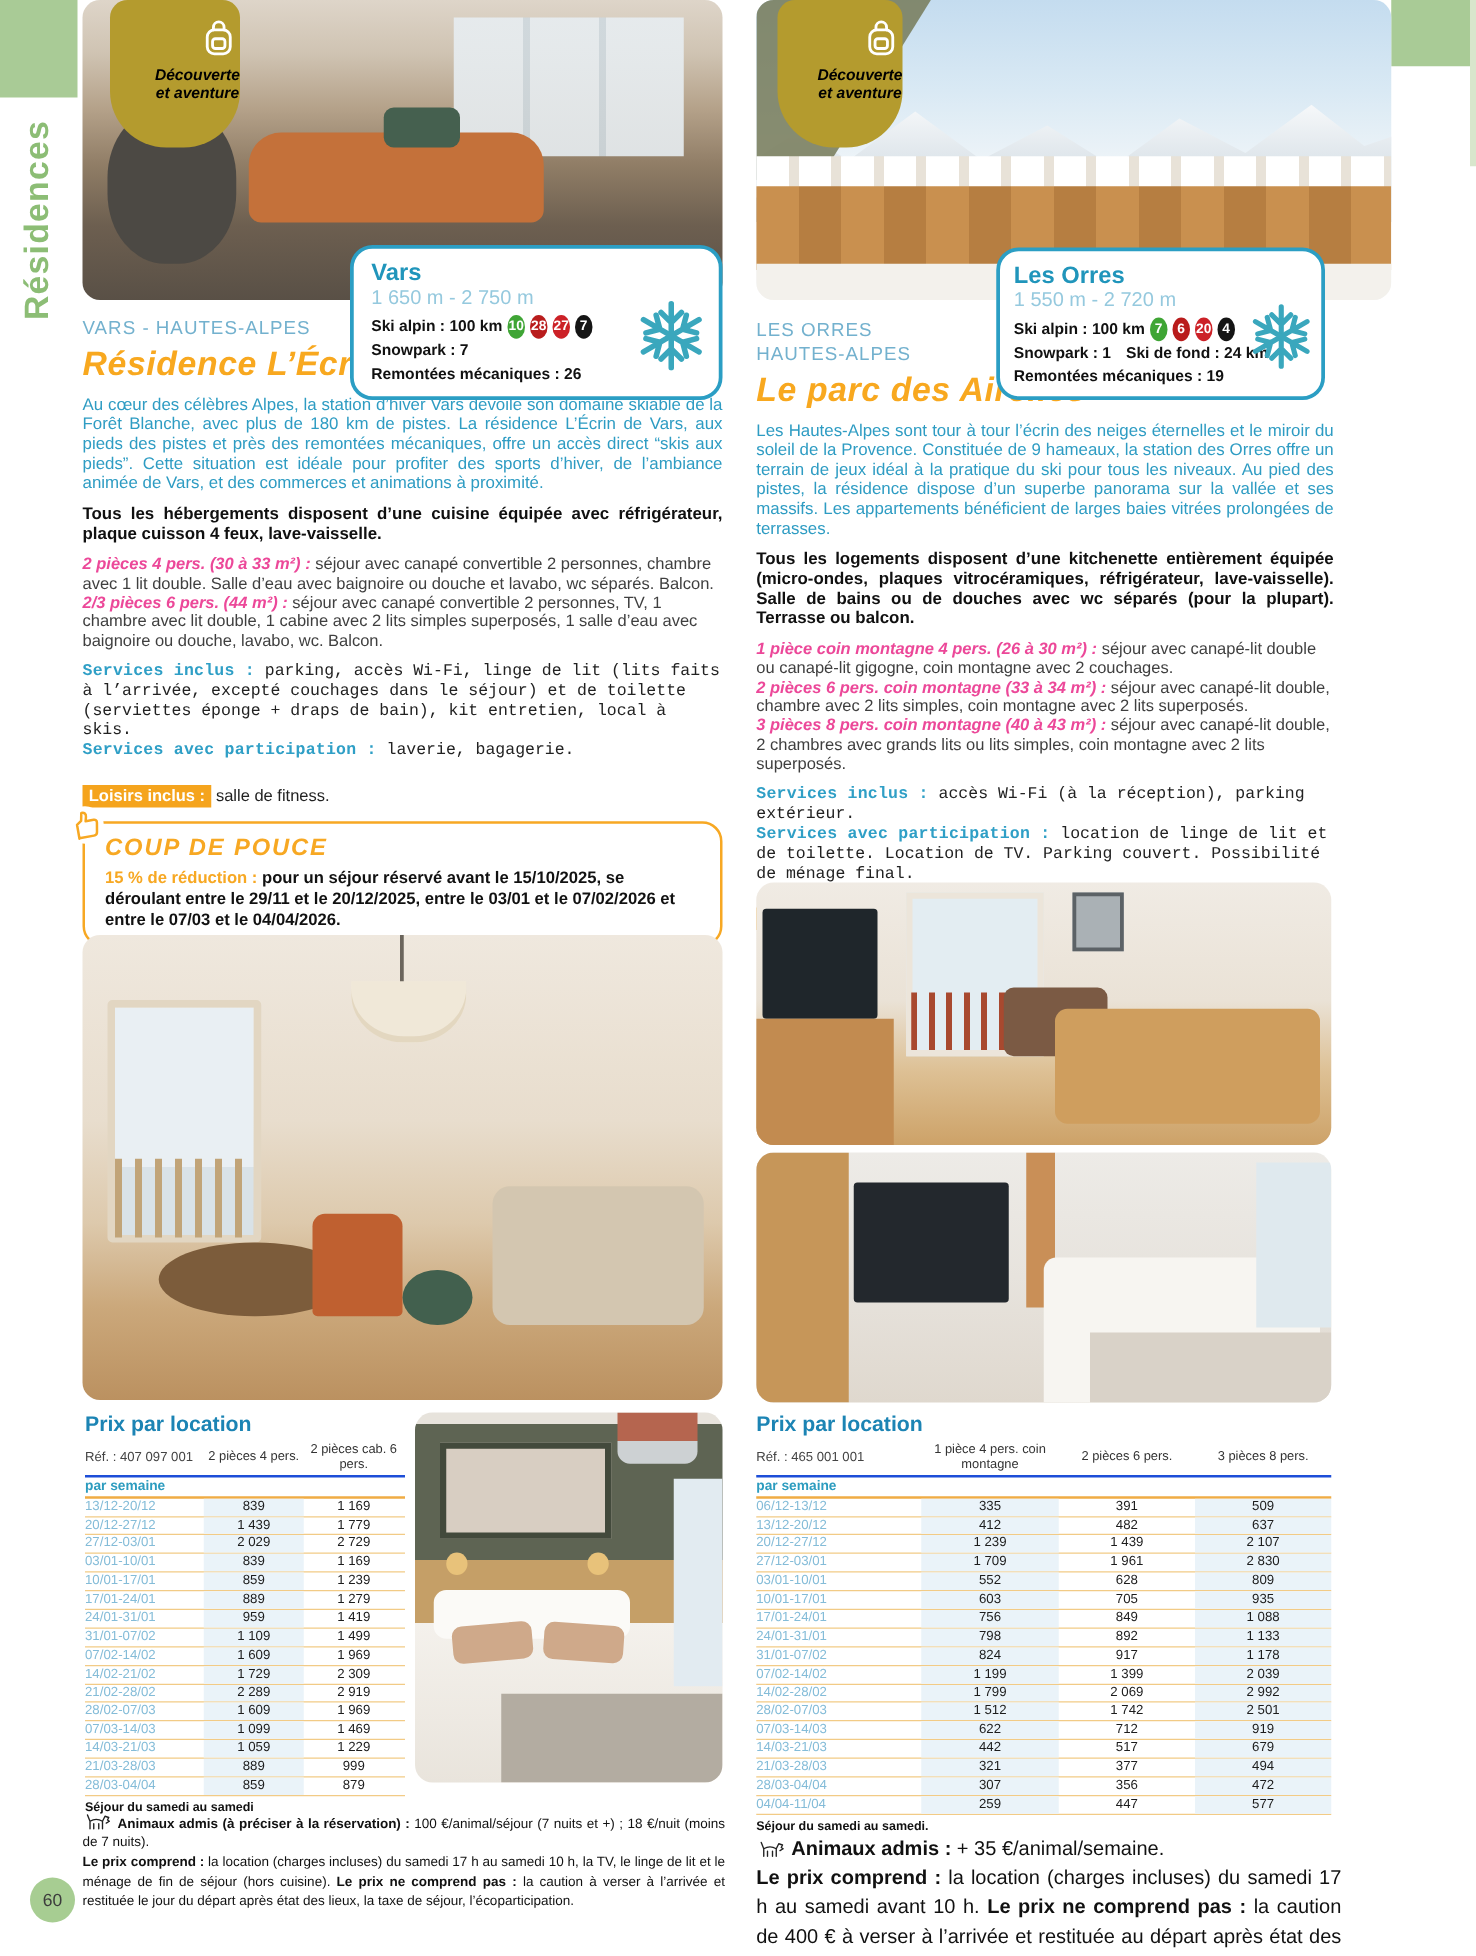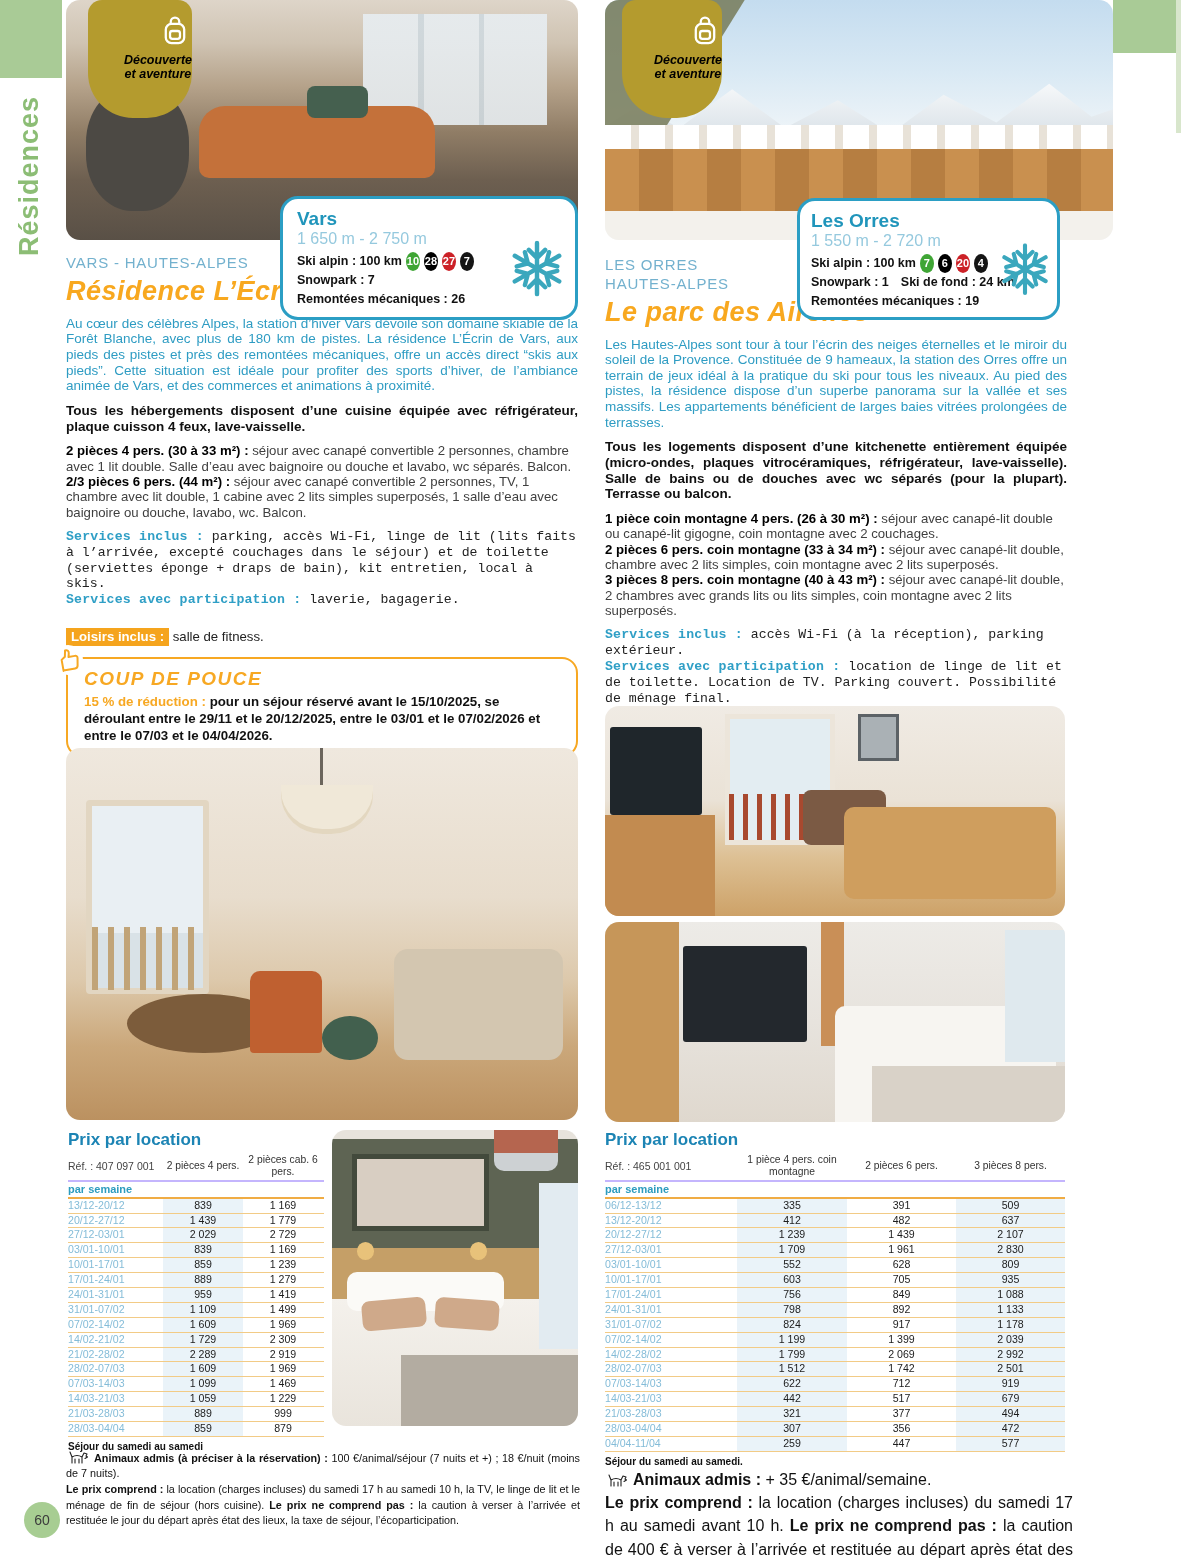--- a/index.html
+++ b/index.html
@@ -37,52 +37,52 @@
   
   .info-card{position:absolute;background:#fff;border:3px solid #2b9ec4;border-radius:18px;
     padding:9px 14px;box-sizing:border-box;z-index:5;margin-top:48px;}
   #card-left{left:280px;top:148px;width:298px;height:124px;}
   #card-right{left:797px;top:150px;width:263px;height:122px;padding:9px 11px;}
   .station{font-size:19px;font-weight:bold;color:#2095bb;}
   .alt{font-size:16px;color:#95c9de;margin:0 0 4px;}
   .stat{font-size:12.5px;font-weight:bold;color:#111;line-height:1.5;display:flex;align-items:center;gap:4px;}
   .pbadge{display:inline-flex;width:14px;height:19px;border-radius:50%;color:#fff;font-size:11px;
     font-weight:bold;align-items:center;justify-content:center;flex:0 0 auto;}
-  .pb-green{background:#3fa535}.pb-blue{background:#000000}.pb-red{background:#cc2127}.pb-black{background:#151515}
+  .pb-green{background:#3fa535}.pb-blue{background:#b91c1c}.pb-red{background:#cc2127}.pb-black{background:#151515}
   .snowflake{position:absolute;right:10px;top:54%;transform:translateY(-40%);}
 
   
   .flow{position:absolute;}
   #flow-left{left:66px;top:254px;width:512px;}
   #flow-right{left:605px;top:256px;width:462px;}
   .region{font-size:15px;color:#73b1ce;letter-spacing:.8px;line-height:1.25;margin:0;}
   .script-title{font-size:27px;font-weight:bold;font-style:italic;color:#f8a81f;margin:3px 0 9px;letter-spacing:.5px;}
   .intro{font-size:13.5px;line-height:1.16;color:#2e9cc3;text-align:justify;font-weight:500;margin:0 0 9px;}
   .note-b{font-size:13.5px;line-height:1.16;font-weight:bold;color:#101010;text-align:justify;margin:0 0 9px;}
   .unit{font-size:13.2px;line-height:1.16;color:#3f3f3f;margin:0;}
-  .u-label{font-weight:bold;color:#000000;text-align:right;}
+  .u-label{font-weight:bold;font-style:italic;color:#ec4899;text-align:right;}
   .units-wrap{margin-bottom:9px;}
   .svc{font-size:13.2px;line-height:1.2;color:#222;margin:0;font-family:Liberation Mono, monospace;}
   .svc-label{color:#2f9fc6;font-weight:bold;letter-spacing:.2px;}
   .loisirs{margin-top:21px;font-size:13.2px;color:#222;}
   .chip{background:#f5a41d;color:#fff;font-weight:bold;padding:1px 5px 2px;}
   .promo{border:2.5px solid #f7a823;border-radius:16px;margin-top:13px;padding:9px 16px 11px;position:relative;background:#fff;}
   .promo-title{color:#f7a823;font-size:19px;font-weight:bold;font-style:italic;letter-spacing:1.5px;margin:0 0 4px;}
   .promo-text{font-size:13.3px;font-weight:bold;line-height:1.25;margin:0;color:#111;}
   .promo-lead{color:#f7a823;}
   .thumb{position:absolute;left:-15px;top:-14px;transform:rotate(-10deg);background:#fff;border-radius:50%;}
 
   
   .price-block{position:absolute;}
   #price-left{left:68px;top:1130px;width:256px;}
   #price-right{left:605px;top:1130px;width:460px;}
   .pt-title{font-size:17px;font-weight:bold;color:#1c84b4;margin:0 0 4px;}
   .grid-l{display:grid;grid-template-columns:95px 80px 80px;}
   .grid-r{display:grid;grid-template-columns:132px 110px 109px 109px;}
-  .phead{align-items:center;border-bottom:2px solid #c4b5fd;padding-bottom:2px;font-size:10.3px;color:#333;}
+  .phead{align-items:center;border-bottom:2px solid #1d4ed8;padding-bottom:2px;font-size:10.3px;color:#333;}
   .c-ref{text-align:left;color:#444;font-size:10.5px;}
   .c-h{text-align:center;line-height:1.15;}
   .psection{font-size:11px;font-weight:bold;color:#2d9cbf;border-bottom:2px solid #f0ac44;padding:1px 0 2px;}
   .trow{height:13.9px;line-height:13.9px;font-size:10.6px;border-bottom:1px solid #f2cb86;}
   .c-date{color:#84bcd8;text-align:left;}
   .c-val{text-align:center;color:#1c1c1c;}
   .tint2 .trow div:nth-child(2){background:#eaf3f9;}
   .tint24 .trow div:nth-child(2),.tint24 .trow div:nth-child(4){background:#eaf3f9;}
   .pfoot{font-size:10px;font-weight:bold;color:#111;margin-top:4px;}
 

